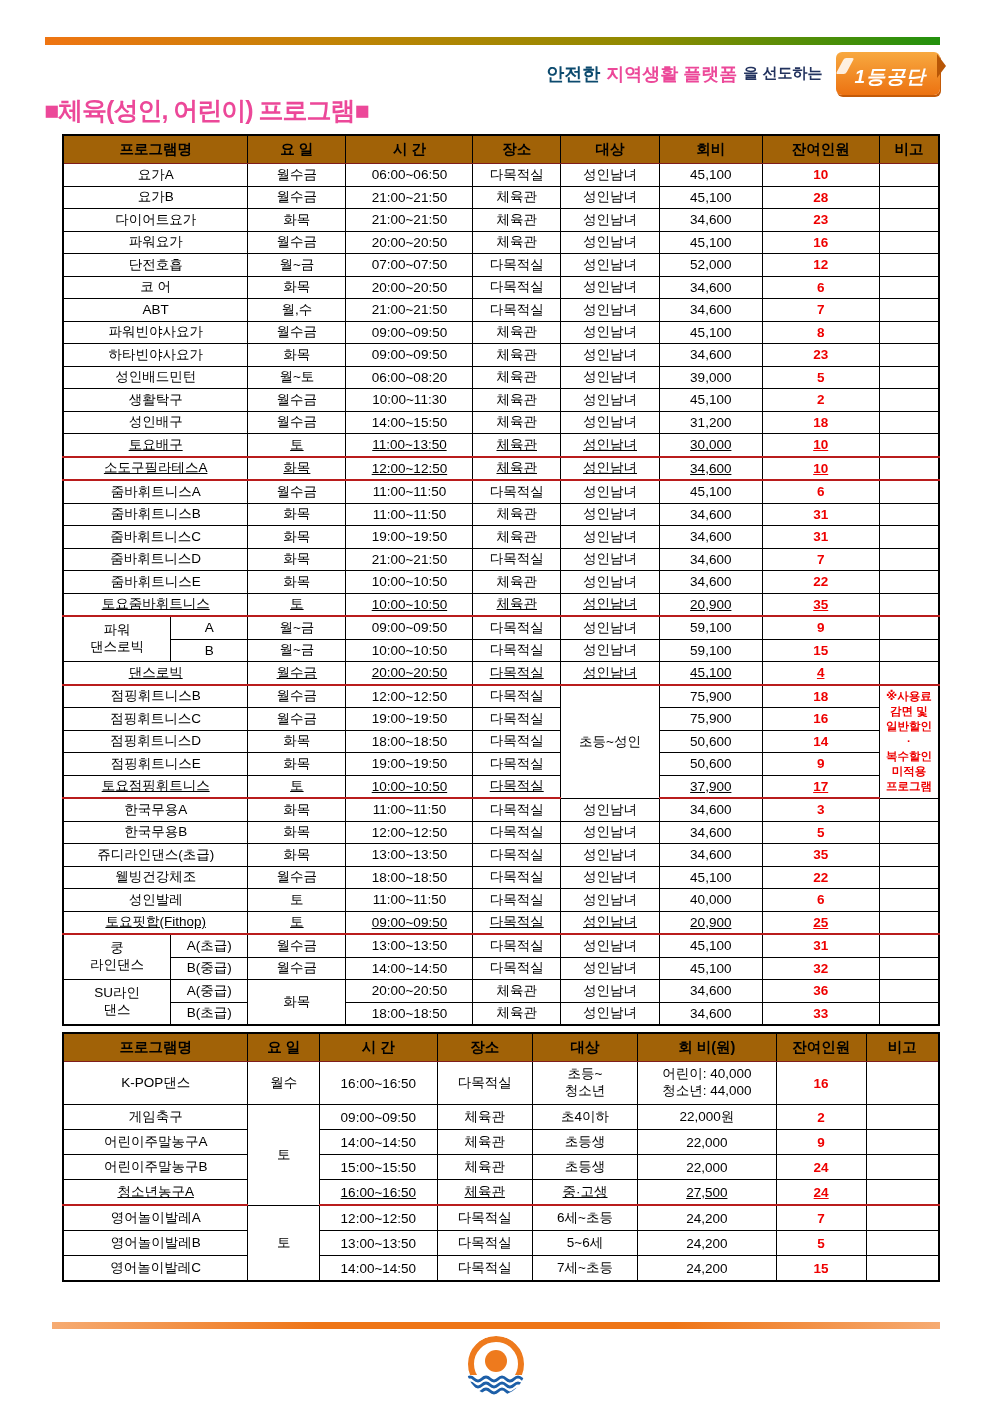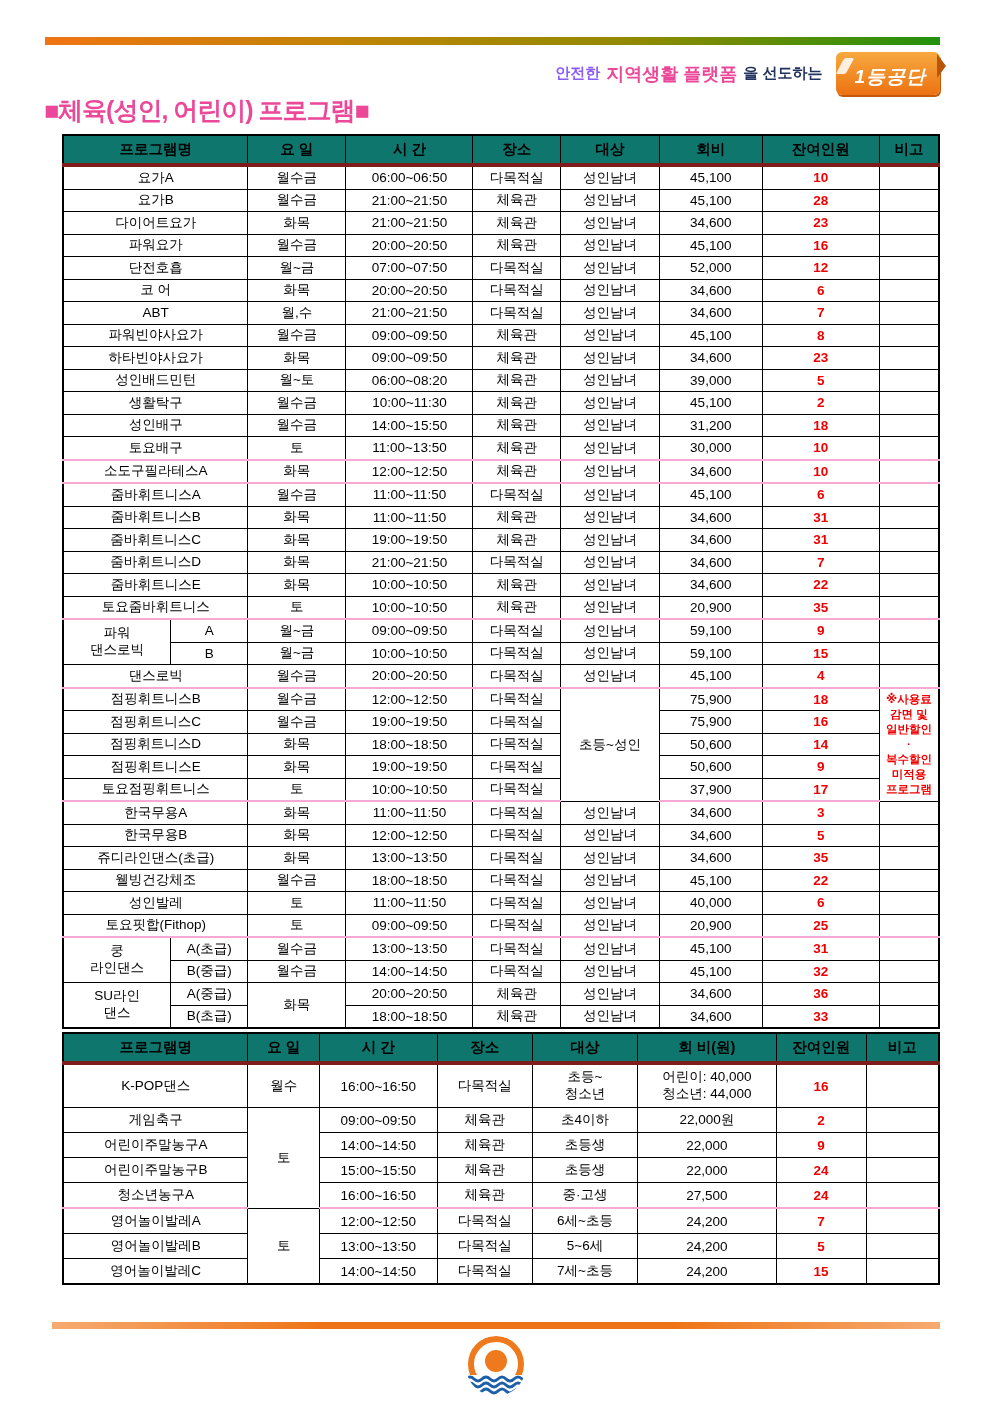--- a/index.html
+++ b/index.html
@@ -6,46 +6,46 @@
   body{
     width:992px;height:1403px;position:relative;background:#ffffff;
     font-family:"Liberation Sans","DejaVu Sans",sans-serif;color:#000;
   }
   
   .topbar{position:absolute;left:45px;top:37px;width:895px;height:8px;
     background:linear-gradient(to right,#ef7512,#c08405,#8f8a00,#22910d);}
   
   .slogan{position:absolute;top:52px;right:52px;display:flex;align-items:center;gap:6px;
     font-weight:bold;white-space:nowrap;}
-  .slogan .s1{color:#8b5cf6;font-size:15px;}
+  .slogan .s1{color:#0c4a6e;font-size:18px;}
   .slogan .s2{color:#ec4899;font-size:18px;}
   .slogan .s3{color:#22325e;font-size:15px;}
   .badge{position:relative;display:inline-block;margin-left:8px;padding:12px 14px 5px 18px;
     background:linear-gradient(180deg,#f8a940,#ec7211);color:#fff;font-style:italic;
     font-weight:bold;font-size:19px;border-radius:6px;letter-spacing:1px;
     box-shadow:1px 2px 0 #c35a08;}
   .badge::before{content:"";position:absolute;left:4px;top:6px;width:10px;height:16px;
     background:#fff;opacity:.85;transform:skewX(-28deg);border-radius:2px;}
   .badge::after{content:"";position:absolute;right:-6px;top:2px;border-style:solid;
     border-width:12px 0 12px 9px;border-color:transparent transparent transparent #b85606;}
   
   .title{position:absolute;left:44px;top:94px;font-size:25px;font-weight:bold;
     color:#ec4899;letter-spacing:-1px;}
   
   .tblwrap{position:absolute;left:62px;width:878px;}
   .t1wrap{top:134px;}
   .t2wrap{top:1032px;}
   table{border-collapse:collapse;table-layout:fixed;width:878px;border:2px solid #000;}
   th,td{border:1px solid #000;text-align:center;vertical-align:middle;padding:0 1px;
     font-size:13.5px;overflow:hidden;}
-  th{background:#0f766e;font-weight:bold;font-size:14.5px;height:27px;border-bottom:4px solid #7f1d1d;margin-left:12px;}
+  th{background:#a16207;font-weight:bold;font-size:14.5px;height:27px;border-bottom:1px solid #7f1d1d;margin-left:12px;}
   .t1 td{height:21.5px;}
   .t2 td{height:24px;}
   tr.tall td{height:42px;}
-  tr.sep td{border-bottom:2px solid #f9a8d4;}
+  tr.sep td{border-bottom:2px solid #b91c1c;text-decoration:underline;}
   td.red{color:#ee0000;font-weight:bold;}
   td.ml{white-space:pre-line;line-height:1.25;}
   td.note{color:#ee0000;font-weight:bold;font-size:11.5px;white-space:pre-line;line-height:1.3;}
   
   .footband{position:absolute;left:52px;top:1322px;width:888px;height:7px;
     background:linear-gradient(to right,#f6ab72,#ee7517 30%,#ee7517 70%,#f6ab72);}
   .footer{position:absolute;left:0;top:1334px;width:992px;display:flex;
     justify-content:center;align-items:center;gap:12px;}
   .footlogo{width:64px;height:64px;flex:0 0 auto;}
   .foottext{display:flex;flex-direction:column;line-height:1.05;}

